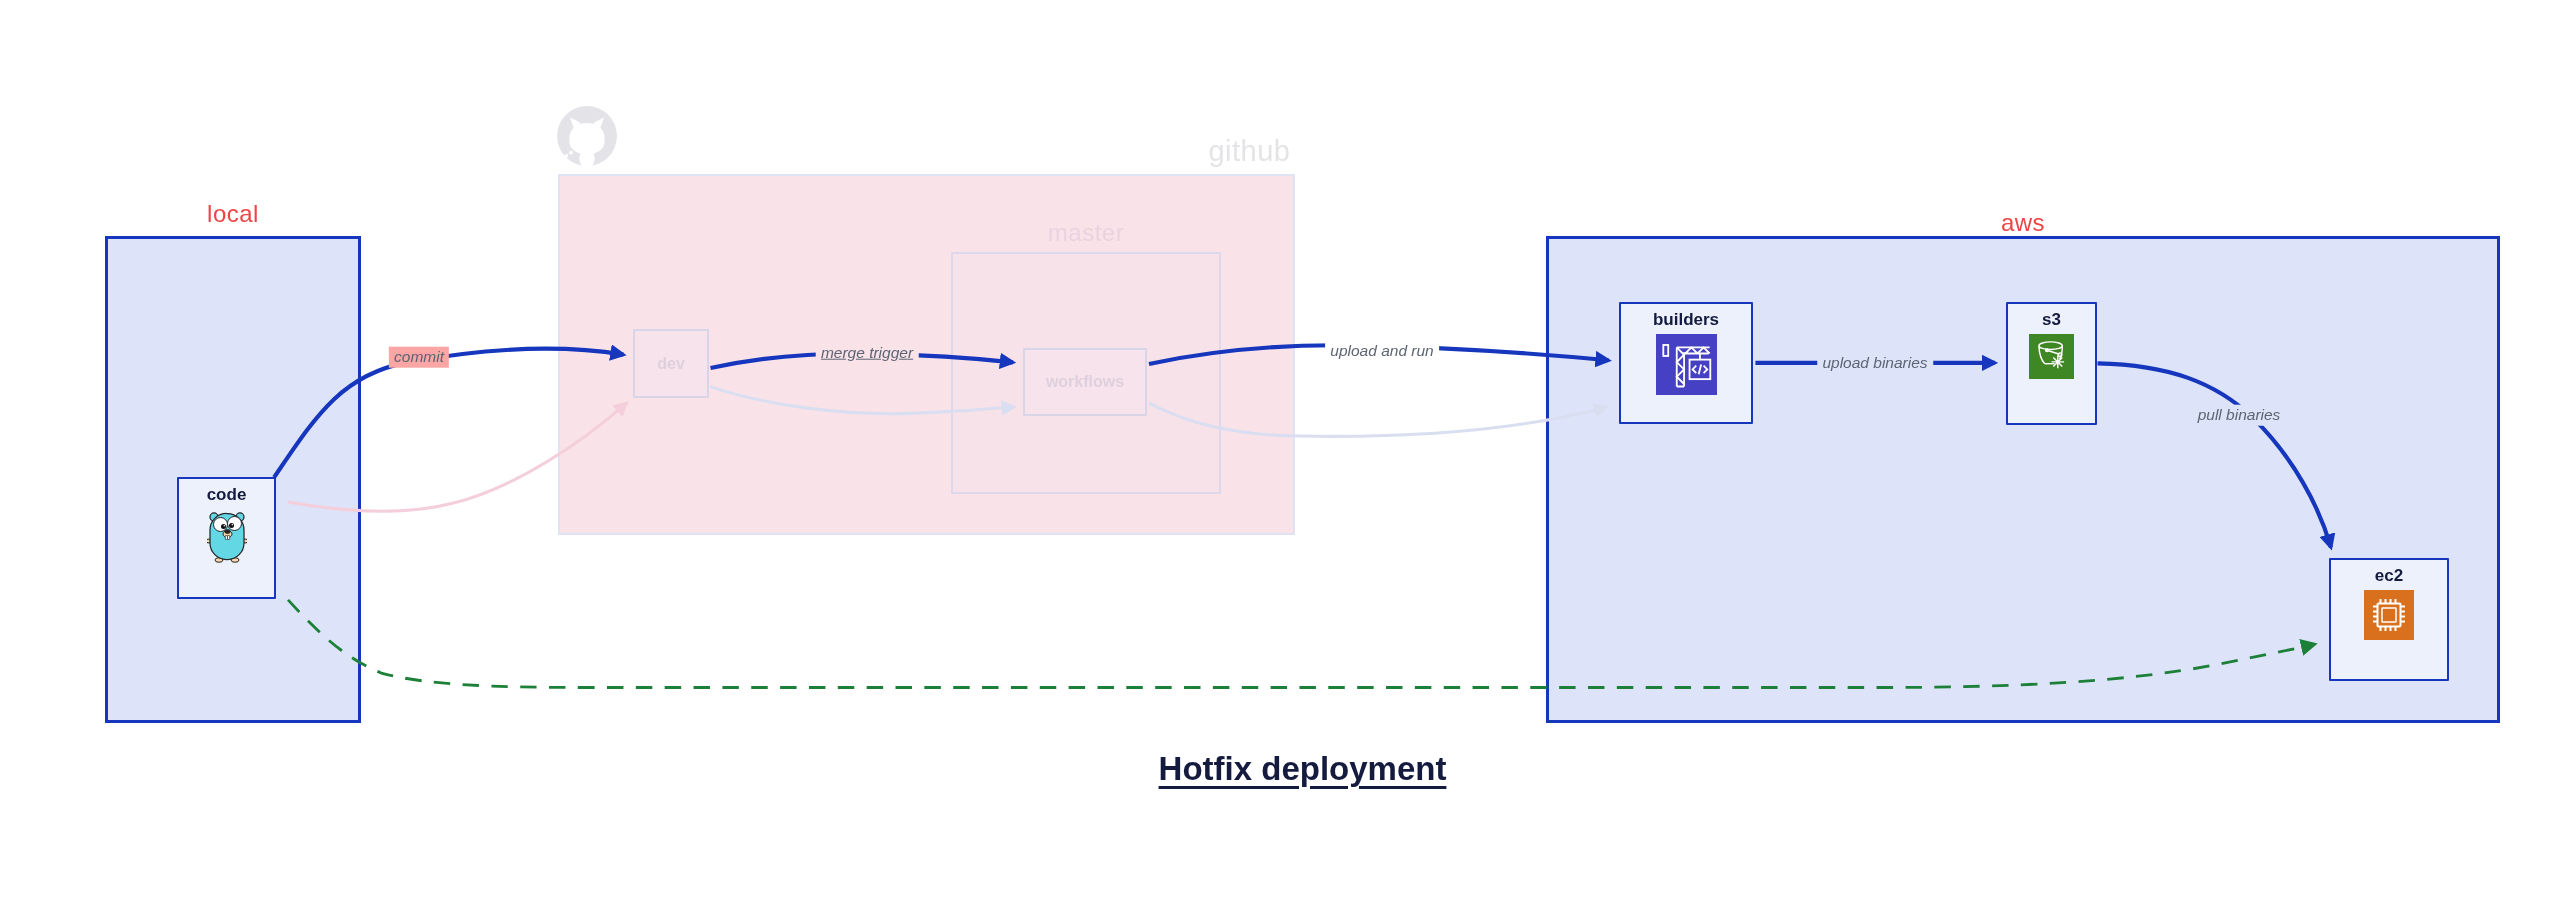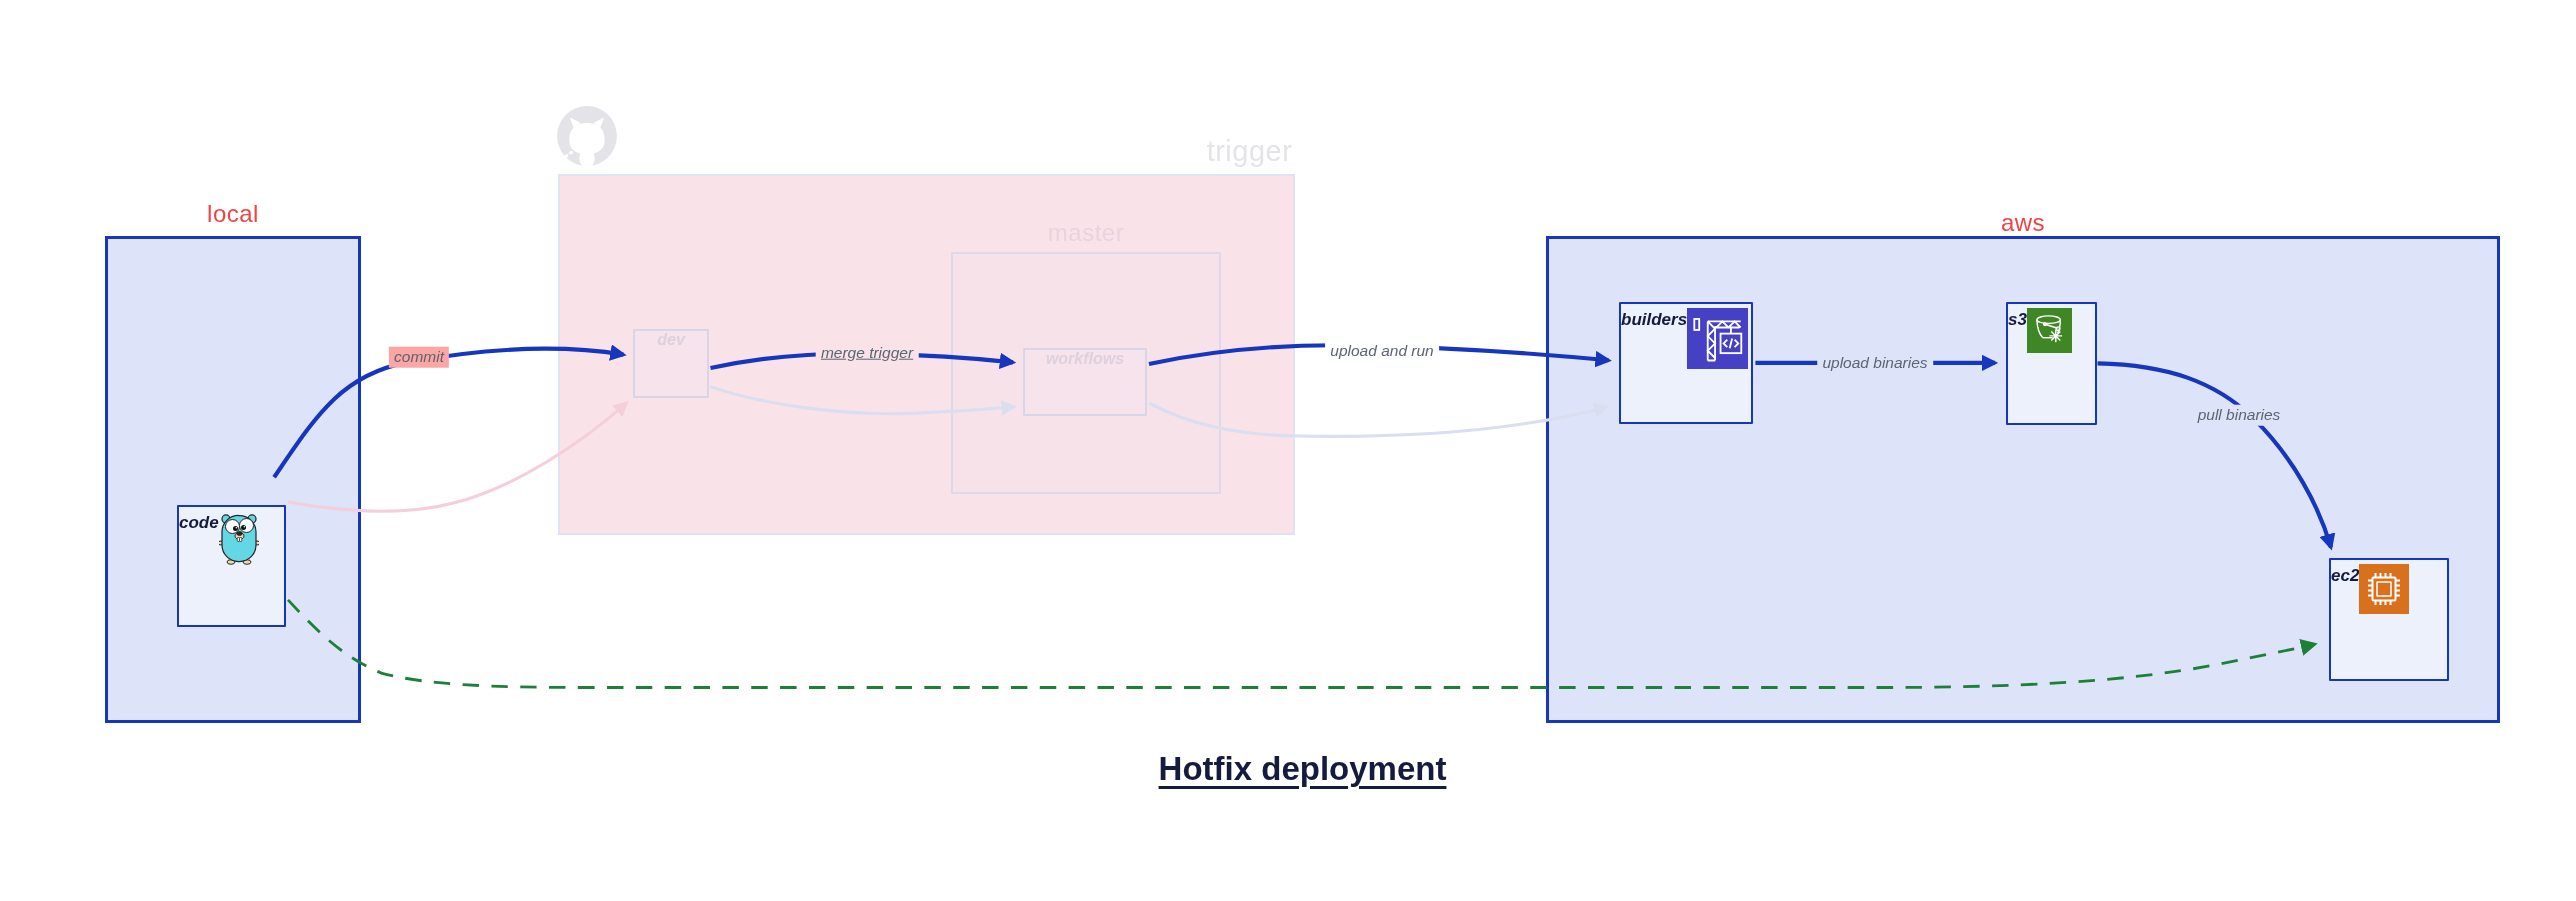--- a/index.html
+++ b/index.html
@@ -13,24 +13,24 @@
   .box-aws{left:1546px;top:236px;width:954px;height:487px;background:#dde4f9;border:3.1px solid #1536bd;}
   .box-github{left:558px;top:174px;width:737px;height:361px;background:#f9e3e9;border:2.1px solid #e0e3f4;}
   .box-master{left:951px;top:252px;width:270px;height:242px;background:#f8e2e9;border:2.1px solid #ddd8ec;}
   
   .container-label{position:absolute;text-align:center;color:#ef4444;font-size:24px;letter-spacing:0.5px;}
   .lbl-local{left:105px;top:200px;width:256px;}
   .lbl-aws{left:1546px;top:209px;width:954px;}
   .lbl-github{left:1157px;top:135px;width:185px;color:#e4e4e7;font-size:29px;}
   .lbl-master{left:951px;top:219px;width:270px;color:#e9d3de;}
   
-  .node{position:absolute;box-sizing:border-box;border-radius:1px;display:flex;font-style:italic;}
+  .node{position:absolute;box-sizing:border-box;border-radius:1px;display:flex;flex-direction:column;align-items:center;}
   .node-strong{background:#edf1fc;border:2.6px solid #1536bd;}
   .node-faded{background:#f7e3ec;border:2.1px solid #d9d5e8;justify-content:center;}
-  .node-code{left:177px;top:477px;width:109px;height:122px;margin-top:28px;}
+  .node-code{left:177px;top:477px;width:99px;height:122px;}
   .node-dev{left:633px;top:329px;width:76px;height:69px;}
   .node-workflows{left:1023px;top:348px;width:124px;height:68px;}
   .node-builders{left:1619px;top:302px;width:134px;height:122px;}
   .node-s3{left:2006px;top:302px;width:91px;height:123px;}
   .node-ec2{left:2329px;top:558px;width:120px;height:123px;}
   .node-label{font-weight:700;font-size:17px;color:#141b3f;margin-top:6.2px;}
   .node-faded .node-label{color:#ded0dc;margin-top:0;font-size:16px;}
   .node-icon{margin-top:4.1px;}
   
   .edge-label{
@@ -57,21 +57,21 @@
 <body>
 
 <div class="canvas">
 
   <div class="container-box box-github"></div>
   <div class="container-box box-master"></div>
   <div class="container-box box-local"></div>
   <div class="container-box box-aws"></div>
 
   <div class="container-label lbl-local">local</div>
-  <div class="container-label lbl-github">trigger</div>
+  <div class="container-label lbl-github">github</div>
   <div class="container-label lbl-master">master</div>
   <div class="container-label lbl-aws">aws</div>
 
   <svg class="octocat" width="64" height="64" viewBox="0 0 124 124">
     <circle cx="62" cy="62" r="58" fill="#e4e4e8"></circle>
     <path fill="#ffffff" d="M28,72 C26,50 40,37 62,37 C84,37 98,50 96,72 C96,88 82,97 62,97 C42,97 28,88 28,72 Z"></path>
     <path fill="#ffffff" d="M36,46 L29,26 L50,37 Z"></path>
     <path fill="#ffffff" d="M88,46 L95,26 L74,37 Z"></path>
     <ellipse cx="62" cy="105" rx="15" ry="20" fill="#ffffff"></ellipse>
     <path d="M32,94 C22,98 17,105 19,113" stroke="#ffffff" stroke-width="6" fill="none" stroke-linecap="round" stroke-dasharray="2 9"></path>

